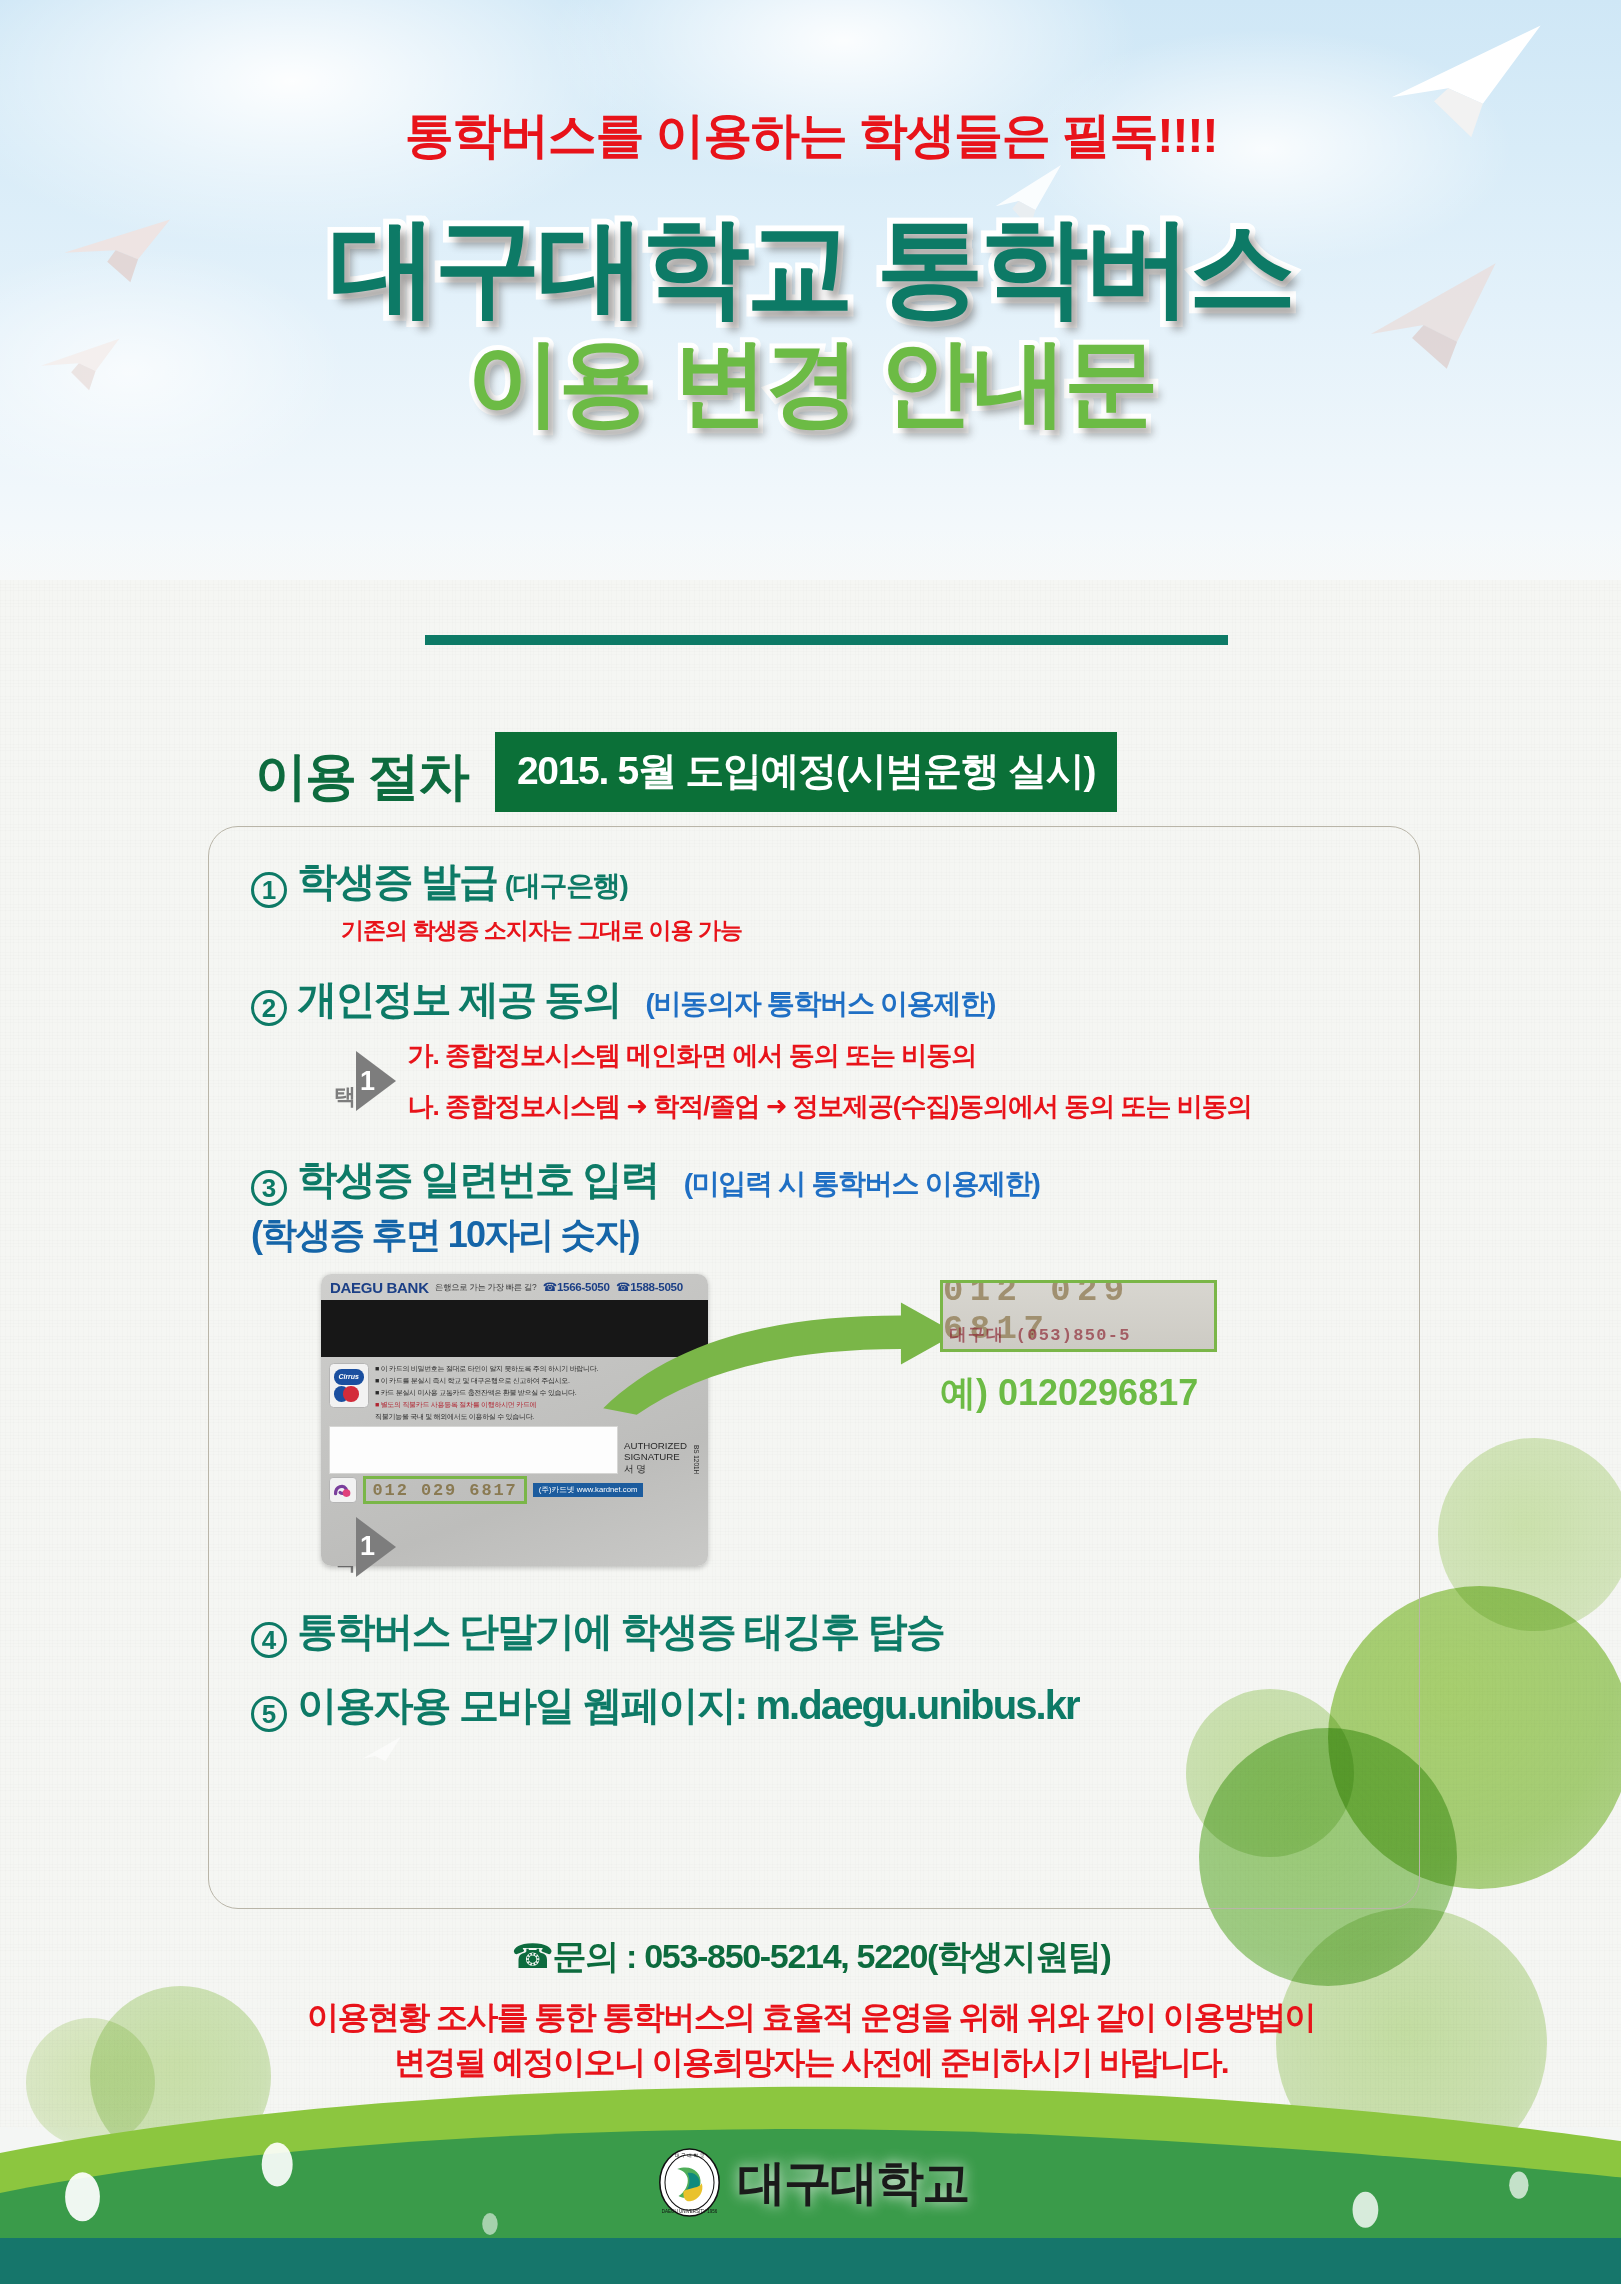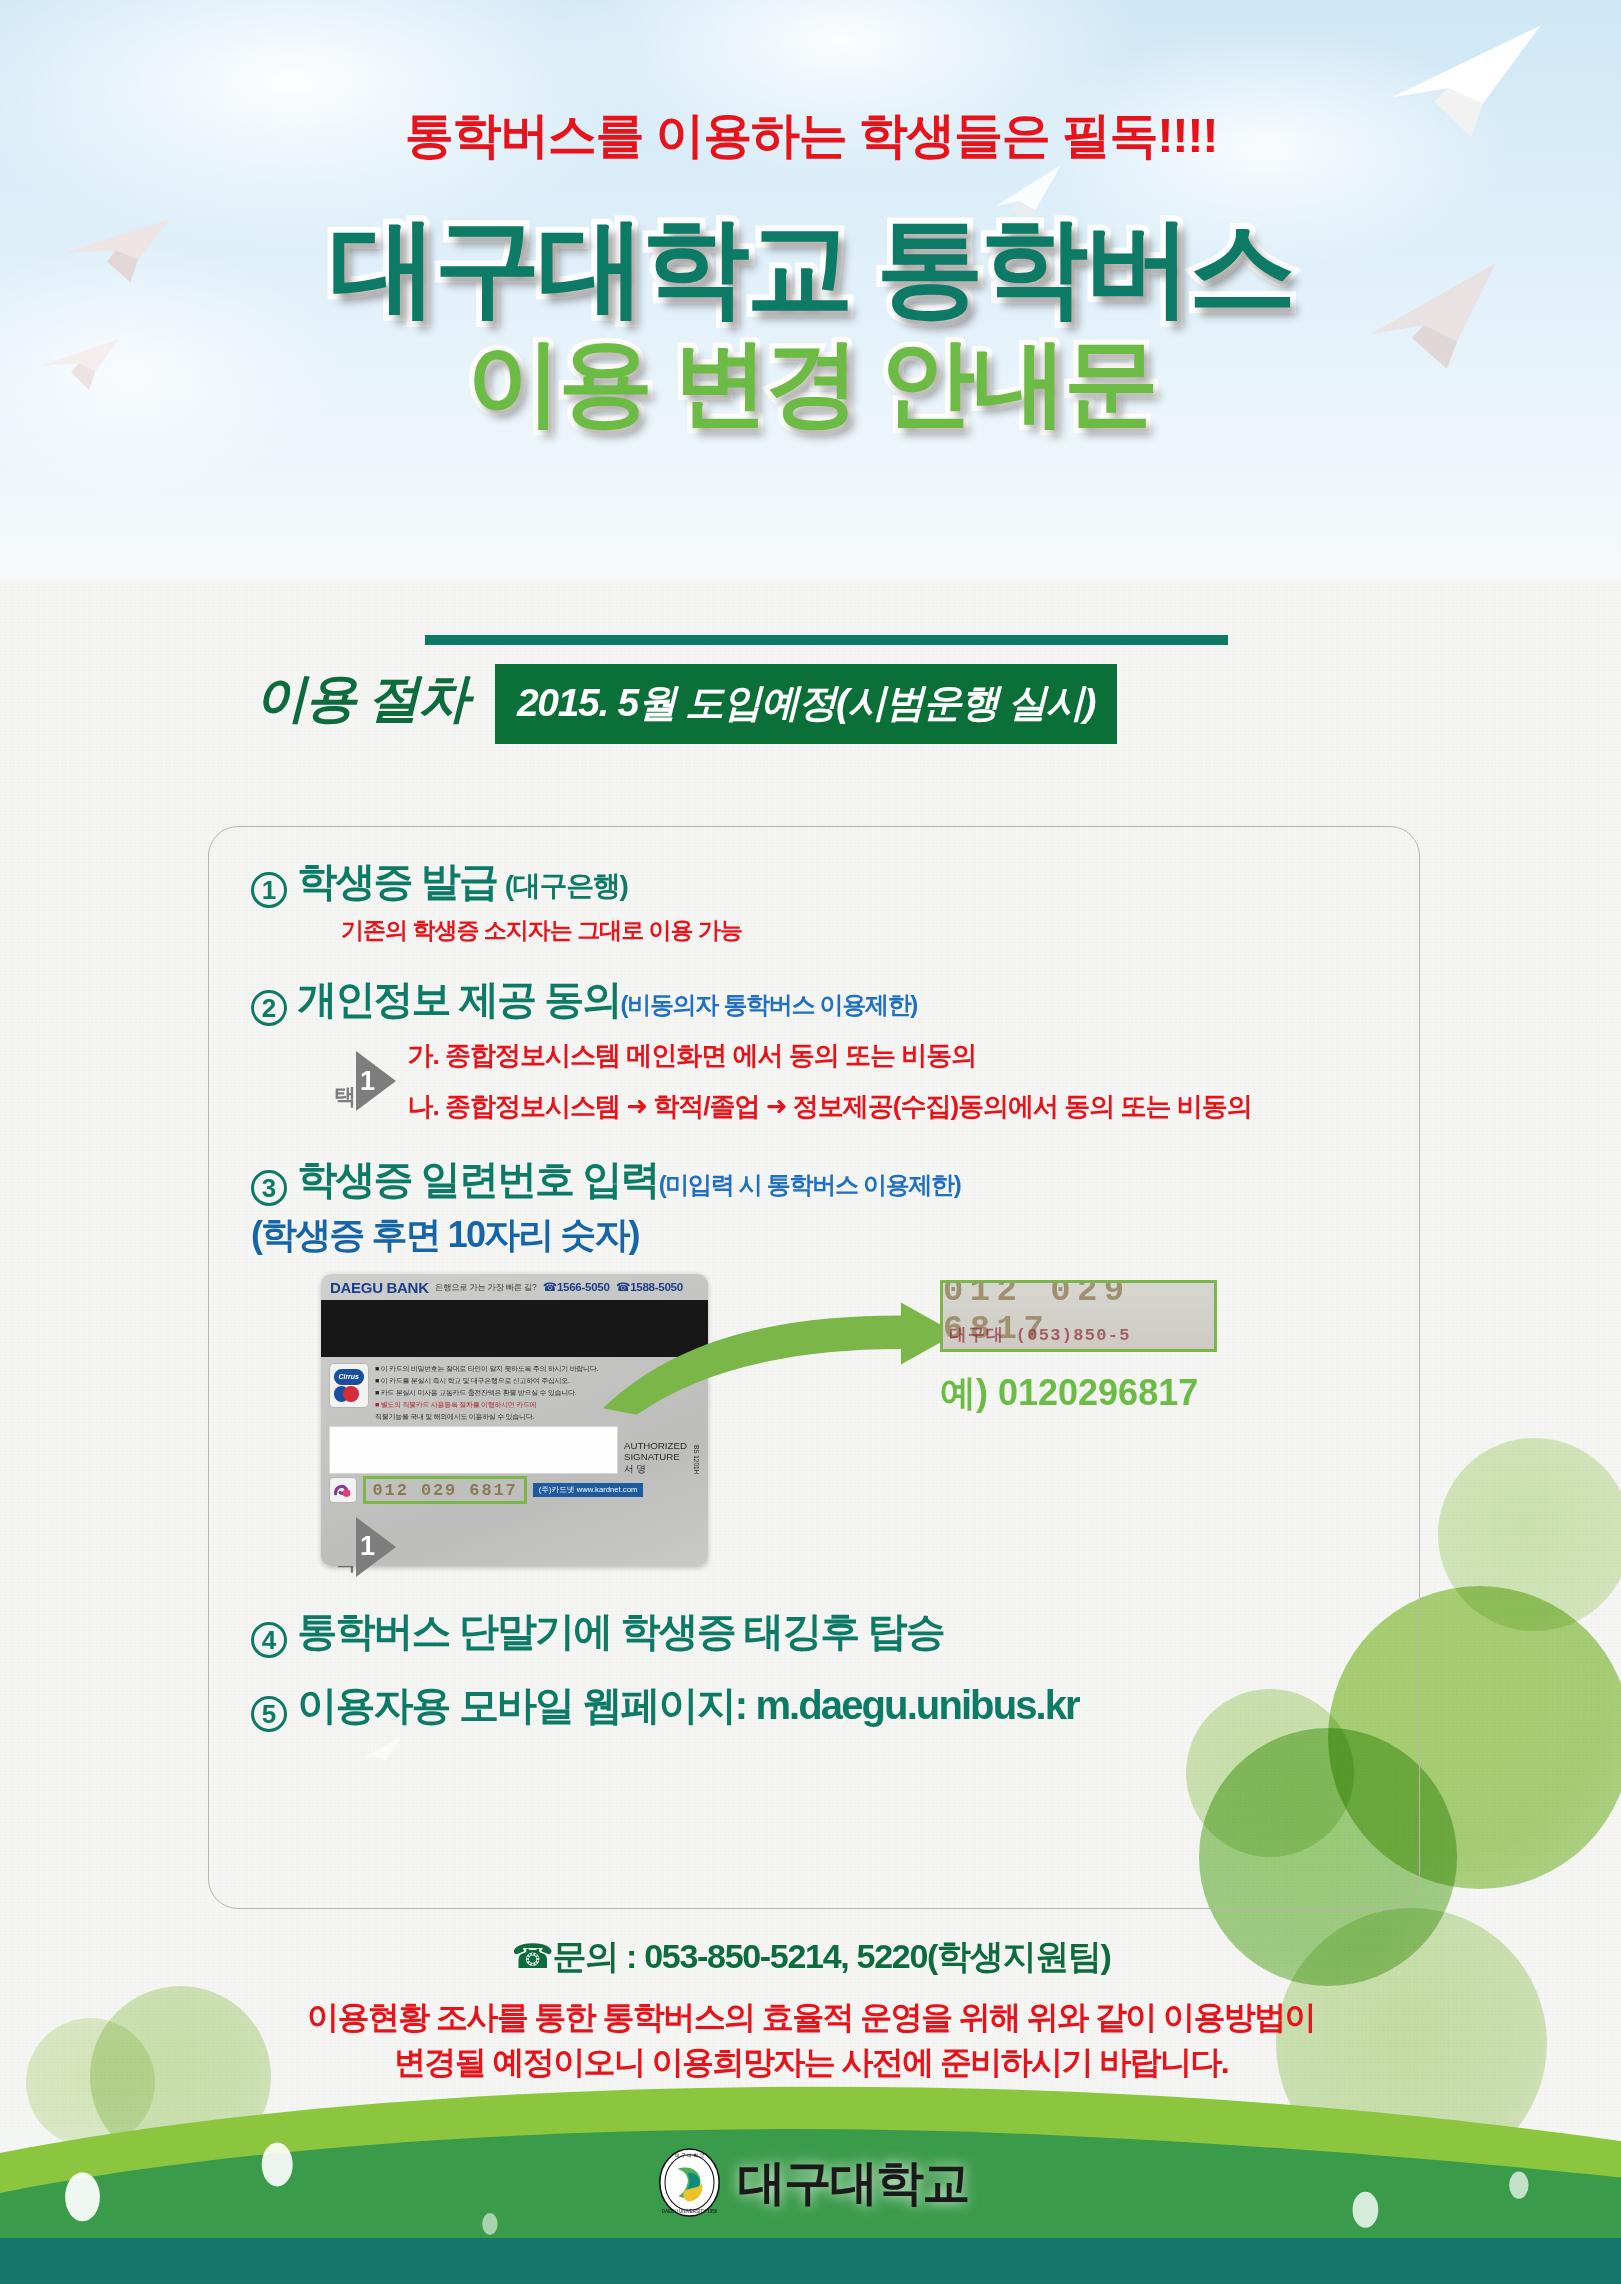--- a/index.html
+++ b/index.html
@@ -77,21 +77,21 @@
     font-family:"Liberation Sans","DejaVu Sans",sans-serif;
   }
 
   
   .divider{
     position:absolute; left:425px; top:635px; width:803px; height:10.3px;
     background:#0d7a66;
   }
 
   
-  .sec-row{ position:absolute; left:255px; top:664px; display:flex; align-items:flex-start;font-style:italic; }
+  .sec-row{ position:absolute; left:255px; top:732px; display:flex; align-items:flex-end; }
   .sec-label{
     font-size:52px; font-weight:bold; color:#0d6b3e;
     letter-spacing:-1.9px; white-space:nowrap;
     font-family:"Liberation Sans","DejaVu Sans",sans-serif;
   }
   .sec-bar{
     margin-left:27px;
     background:#0b7038;
     color:#fff; font-weight:bold; font-size:39px;
     padding:11.6px 22px 14px 22px;
@@ -122,22 +122,22 @@
   .step-main{
     font-size:40px; font-weight:bold; color:#0d7a66;
     letter-spacing:-1.9px; white-space:nowrap;
     font-family:"Liberation Sans","DejaVu Sans",sans-serif;
   }
   .step-paren-teal{
     font-size:28px; font-weight:bold; color:#0d7a66;
     letter-spacing:-1.3px; margin-left:7.7px; white-space:nowrap;
   }
   .step-paren-blue{
-    font-size:24px; font-weight:bold; color:#1f6fc4;
-    letter-spacing:-1.3px; margin-left:0; white-space:nowrap;
+    font-size:28px; font-weight:bold; color:#1f6fc4;
+    letter-spacing:-1.3px; margin-left:25px; white-space:nowrap;
   }
   .step-sub-teal{
     font-size:36px; font-weight:bold; color:#1565a8;
     letter-spacing:-1.9px; margin-left:0px; margin-top:3.9px;
   }
   .red-note{
     color:#e8131a; font-weight:bold; font-size:23px;
     letter-spacing:-1px; margin-left:90px; margin-top:6.4px;
     white-space:nowrap;
   }

